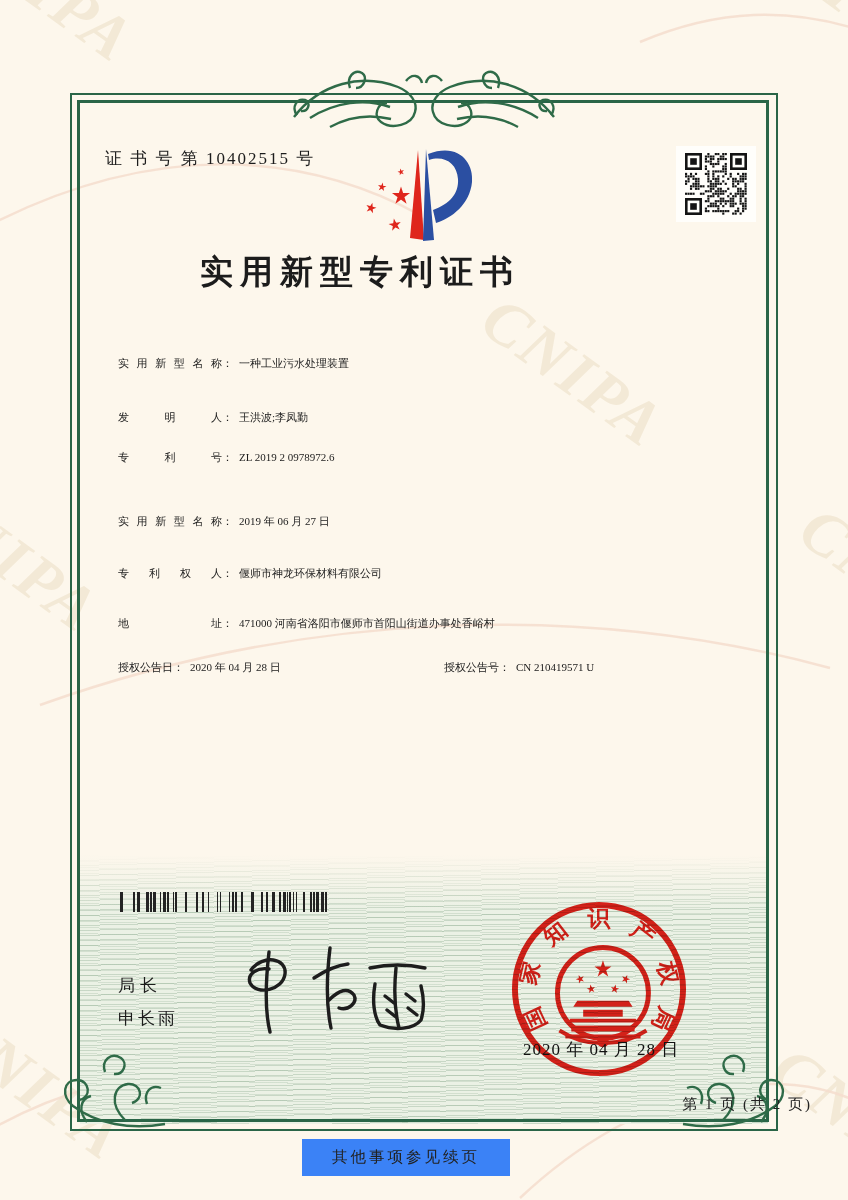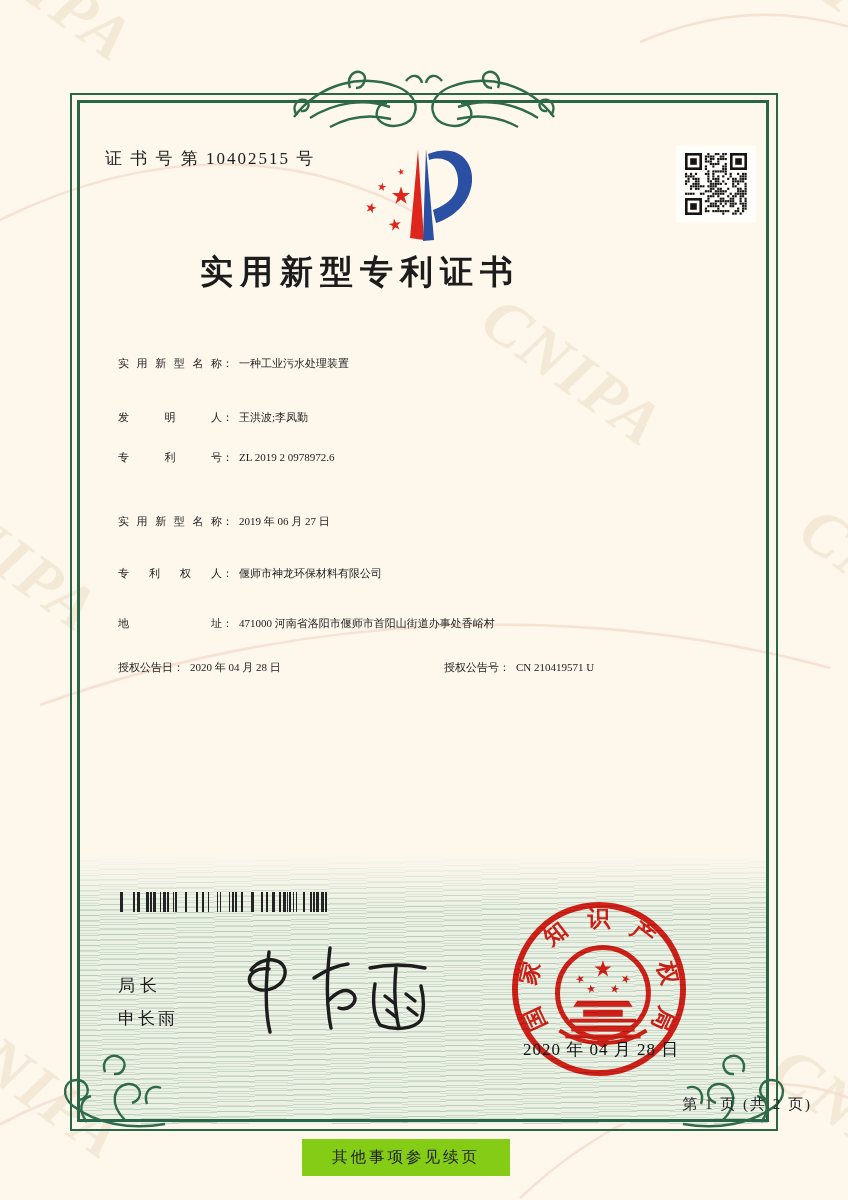--- a/index.html
+++ b/index.html
@@ -59,21 +59,21 @@
   .signature{position:absolute;left:235px;top:938px;z-index:6;}
   .seal{position:absolute;left:510px;top:900px;z-index:6;mix-blend-mode:multiply;}
   .seal-date{
     position:absolute;left:512px;top:1038px;width:178px;text-align:center;
     font-size:17px;letter-spacing:1px;color:#111;z-index:7;white-space:nowrap;
   }
   .page-note{position:absolute;left:0;top:1095px;width:812px;text-align:right;
     font-size:15px;letter-spacing:2px;z-index:5;color:#222;}
   .cont-note{
     position:absolute;left:406px;top:1139px;transform:translateX(-50%);
-    background:#84cc16;padding:8px 30px;font-size:15.5px;letter-spacing:3px;z-index:5;
+    background:#3b82f6;padding:8px 30px;font-size:15.5px;letter-spacing:3px;z-index:5;
     white-space:nowrap;color:#222;
   }
   .sealch{font-size:23px;font-weight:bold;font-family:"Liberation Serif","DejaVu Serif",serif;}
 </style>
 </head>
 <body>
 
 <span class="wm" style="left:-60px;top:-50px;">CNIPA</span>
 <span class="wm" style="left:715px;top:-66px;">CNIPA</span>
 <span class="wm" style="left:470px;top:335px;">CNIPA</span>

